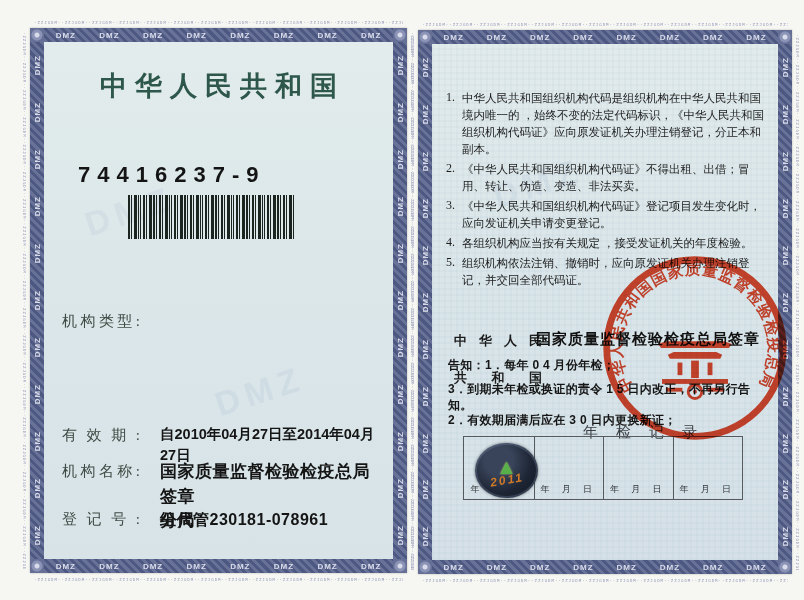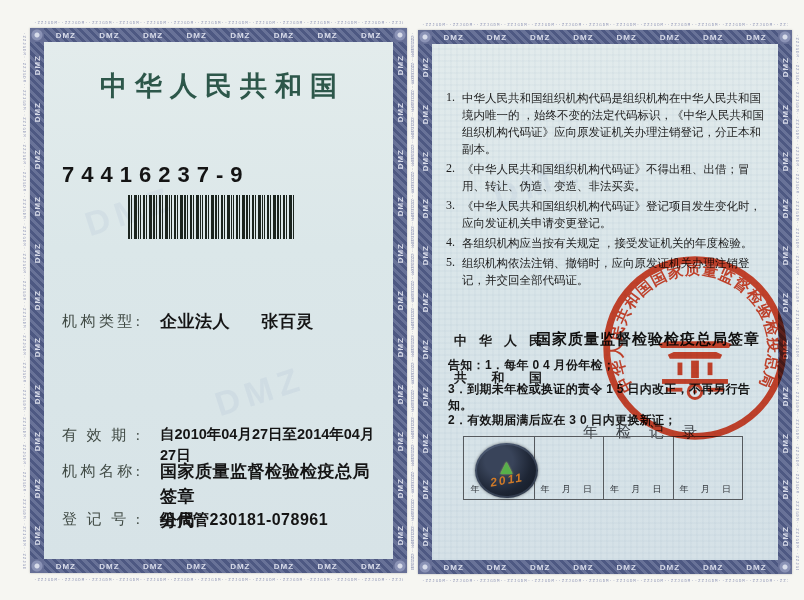--- a/index.html
+++ b/index.html
@@ -37,21 +37,21 @@
   .micro-left{left:-9px;} .micro-right{right:-9px;}
   .wm{position:absolute;font:bold 34px "Liberation Sans",sans-serif;color:rgba(90,115,165,.07);
       transform:rotate(-18deg);letter-spacing:6px;pointer-events:none;}
   
   .cert-title{position:absolute;left:0;right:0;text-align:center;
               font:bold 27px "Liberation Sans",sans-serif;color:#2d574a;letter-spacing:8px;text-indent:8px;}
   .code-row{position:absolute;left:18px;right:10px;display:flex;align-items:baseline;}
   .flabel{display:inline-block;font-family:"Liberation Serif",serif;font-size:15px;color:#404a44;
           text-align:justify;text-align-last:justify;flex:none;}
   .code-label{width:98px;font-size:16px;}
-  .code-value{font:bold 22px "Liberation Sans",sans-serif;color:#141414;letter-spacing:7px;}
+  .code-value{margin-left:16px;font:bold 22px "Liberation Sans",sans-serif;color:#141414;letter-spacing:7px;}
   .barcode{position:absolute;display:flex;align-items:stretch;}
   .barcode i{display:block;background:#1b241e;}
   .field{position:absolute;left:18px;right:8px;display:flex;align-items:flex-start;}
   .field .flabel{width:78px;margin-top:2px;}
   .fvalue{margin-left:20px;font:bold 17px "Liberation Sans",sans-serif;color:#151515;
           white-space:pre-wrap;line-height:1.45;letter-spacing:.5px;}
   .fvalue.small{font-size:14.5px;letter-spacing:0;}
   .fvalue.med{font-size:16px;}
   
   .shuoming{position:absolute;left:0;right:0;text-align:center;
@@ -208,21 +208,20 @@
           <i style="width: 2px; margin-right: 1px;"></i>
           <i style="width: 1px; margin-right: 2px;"></i>
           <i style="width: 2px; margin-right: 1px;"></i>
           <i style="width: 1px; margin-right: 2px;"></i>
           <i style="width: 3px; margin-right: 1px;"></i>
           <i style="width: 1px; margin-right: 1px;"></i>
         </div>
 
       <div class="field" style="top:268px;">
         <span class="flabel">机构类型:</span>
-        <span class="fvalue">企业法人      张百灵</span>
       </div>
       <div class="field" style="top:382px;">
         <span class="flabel">有效期:</span>
         <span class="fvalue small">自2010年04月27日至2014年04月27日</span>
       </div>
       <div class="field" style="top:418px;">
         <span class="flabel">机构名称:</span>
         <span class="fvalue">国家质量监督检验检疫总局签章
 分局</span>
       </div>

